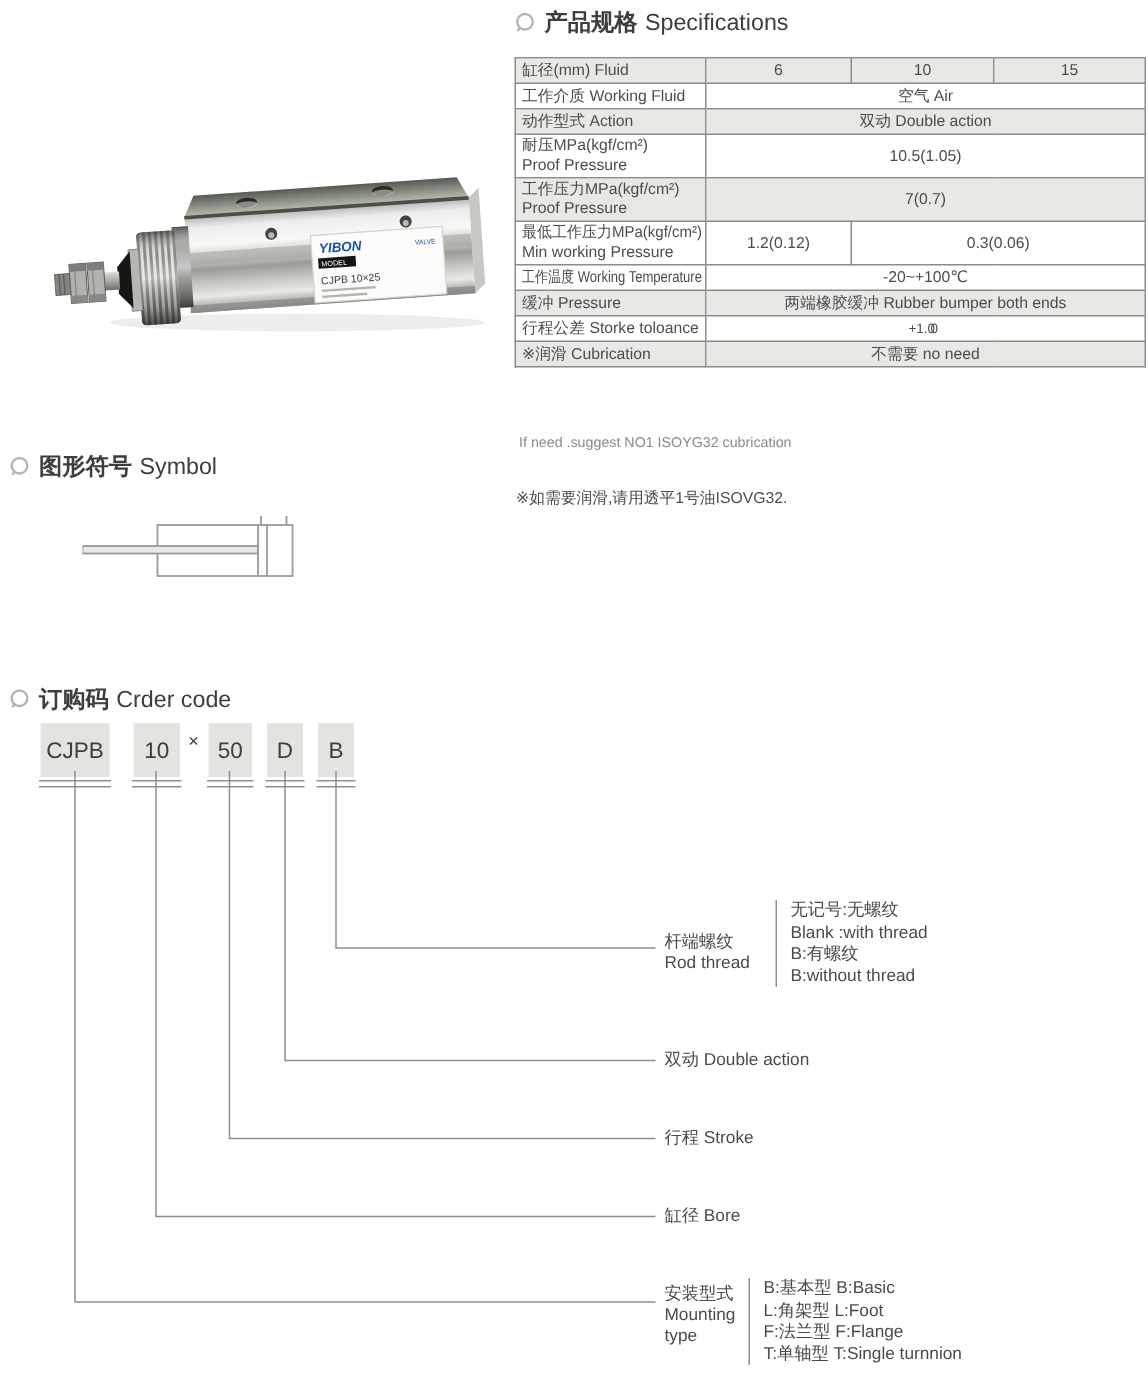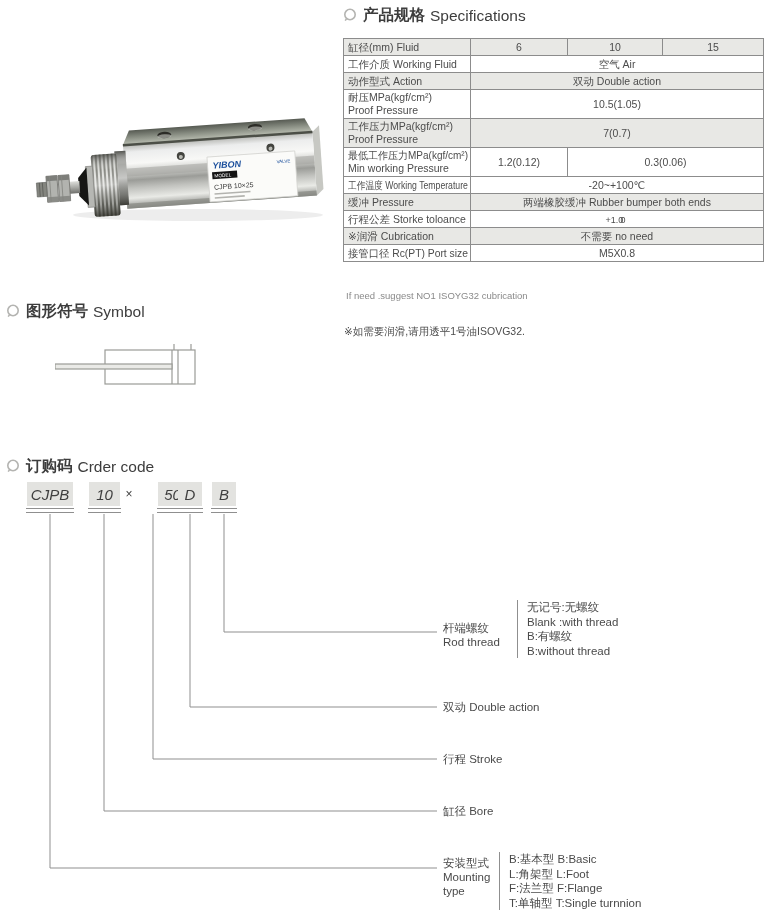--- a/index.html
+++ b/index.html
@@ -22,22 +22,22 @@
   #spec-table td.val{text-align:center;}
   .fitline{display:inline-block;white-space:nowrap;transform-origin:left center;vertical-align:top;}
   .tol{display:inline-flex;flex-direction:row;font-size:9px;line-height:8.5px;align-items:flex-start;}
   .tol .b{transform:translateX(-3px);}
 
   
   .footnote1{position:absolute;left:344px;top:277px;font-size:10.5px;color:#4c4c4c;margin-top:48px;}
   .footnote2{position:absolute;left:346px;top:290px;font-size:9.5px;color:#8a8a8a;}
 
   
-  .code-box{position:absolute;top:482px;height:24px;background:#e3e3e0;color:#3f3f3f;
-            font-size:15px;display:flex;align-items:center;justify-content:center;font-style:italic;}
+  .code-box{position:absolute;top:482px;height:36px;background:#e3e3e0;color:#3f3f3f;
+            font-size:15px;display:flex;align-items:center;justify-content:center;}
   .code-box::after{content:"";position:absolute;left:-1px;right:-1px;bottom:-7px;height:3px;
             border-top:1px solid #8f8f8f;border-bottom:1px solid #8f8f8f;}
   .code-sep{position:absolute;top:487px;left:122px;width:14px;text-align:center;
             font-size:12px;color:#3f3f3f;}
 
   
   .anno-label{position:absolute;font-size:11.5px;line-height:14px;color:#4a4a4a;}
   .anno-detail{position:absolute;font-size:11.5px;line-height:14.5px;color:#4a4a4a;
                border-left:1px solid #8f8f8f;padding-left:9px;}
   svg text{font-family:"Liberation Sans","DejaVu Sans",sans-serif;}
@@ -197,24 +197,20 @@
           <td class="lbl"><div class="fitline">行程公差 Storke toloance</div></td>
           <td class="val" colspan="3"><span class="tol">
               <span>+1.0</span>
               <span class="b">0</span>
             </span></td>
         </tr>
         <tr class="shade">
           <td class="lbl"><div class="fitline">※润滑  Cubrication</div></td>
           <td class="val" colspan="3">不需要 no  need</td>
         </tr>
-        <tr>
-          <td class="lbl"><div class="fitline" style="transform: scaleX(0.983607);">接管口径 Rc(PT) Port size</div></td>
-          <td class="val" colspan="3">M5X0.8</td>
-        </tr>
       </tbody>
   </table>
   <div class="footnote1">※如需要润滑,请用透平1号油ISOVG32.</div>
   <div class="footnote2">If  need  .suggest NO1 ISOYG32 cubrication</div>
 
   <div class="sec-h" style="left:5px;top:301px;">
     <svg class="mag" width="16" height="17" viewBox="0 0 16 17">
       <circle cx="8" cy="7.5" r="5.2" fill="none" stroke="#b4b4b1" stroke-width="1.6"></circle>
       <line x1="4.6" y1="11.6" x2="3.2" y2="13.6" stroke="#b4b4b1" stroke-width="1.6"></line>
     </svg>
@@ -238,21 +234,21 @@
       <circle cx="8" cy="7.5" r="5.2" fill="none" stroke="#b4b4b1" stroke-width="1.6"></circle>
       <line x1="4.6" y1="11.6" x2="3.2" y2="13.6" stroke="#b4b4b1" stroke-width="1.6"></line>
     </svg>
     <span class="zh">订购码</span>
     <span class="en">Crder code</span>
   </div>
 
   <div class="code-box" style="left:27px;width:46px;">CJPB</div>
   <div class="code-box" style="left:89px;width:31px;">10</div>
   <div class="code-sep">×</div>
-  <div class="code-box" style="left:139px;width:29px;margin-left:19px;">50</div>
+  <div class="code-box" style="left:139px;width:29px;">50</div>
   <div class="code-box" style="left:178px;width:24px;">D</div>
   <div class="code-box" style="left:212px;width:24px;">B</div>
 
   <svg style="position:absolute;left:0;top:500px;" width="460" height="385" viewBox="0 0 460 385">
     <g fill="none" stroke="#8f8f8f" stroke-width="1">
       <polyline points="224,14 224,132 437,132"></polyline>
       <polyline points="190,14 190,207 437,207"></polyline>
       <polyline points="153,14 153,259 437,259"></polyline>
       <polyline points="104,14 104,311 437,311"></polyline>
       <polyline points="50,14 50,368 437,368"></polyline>

